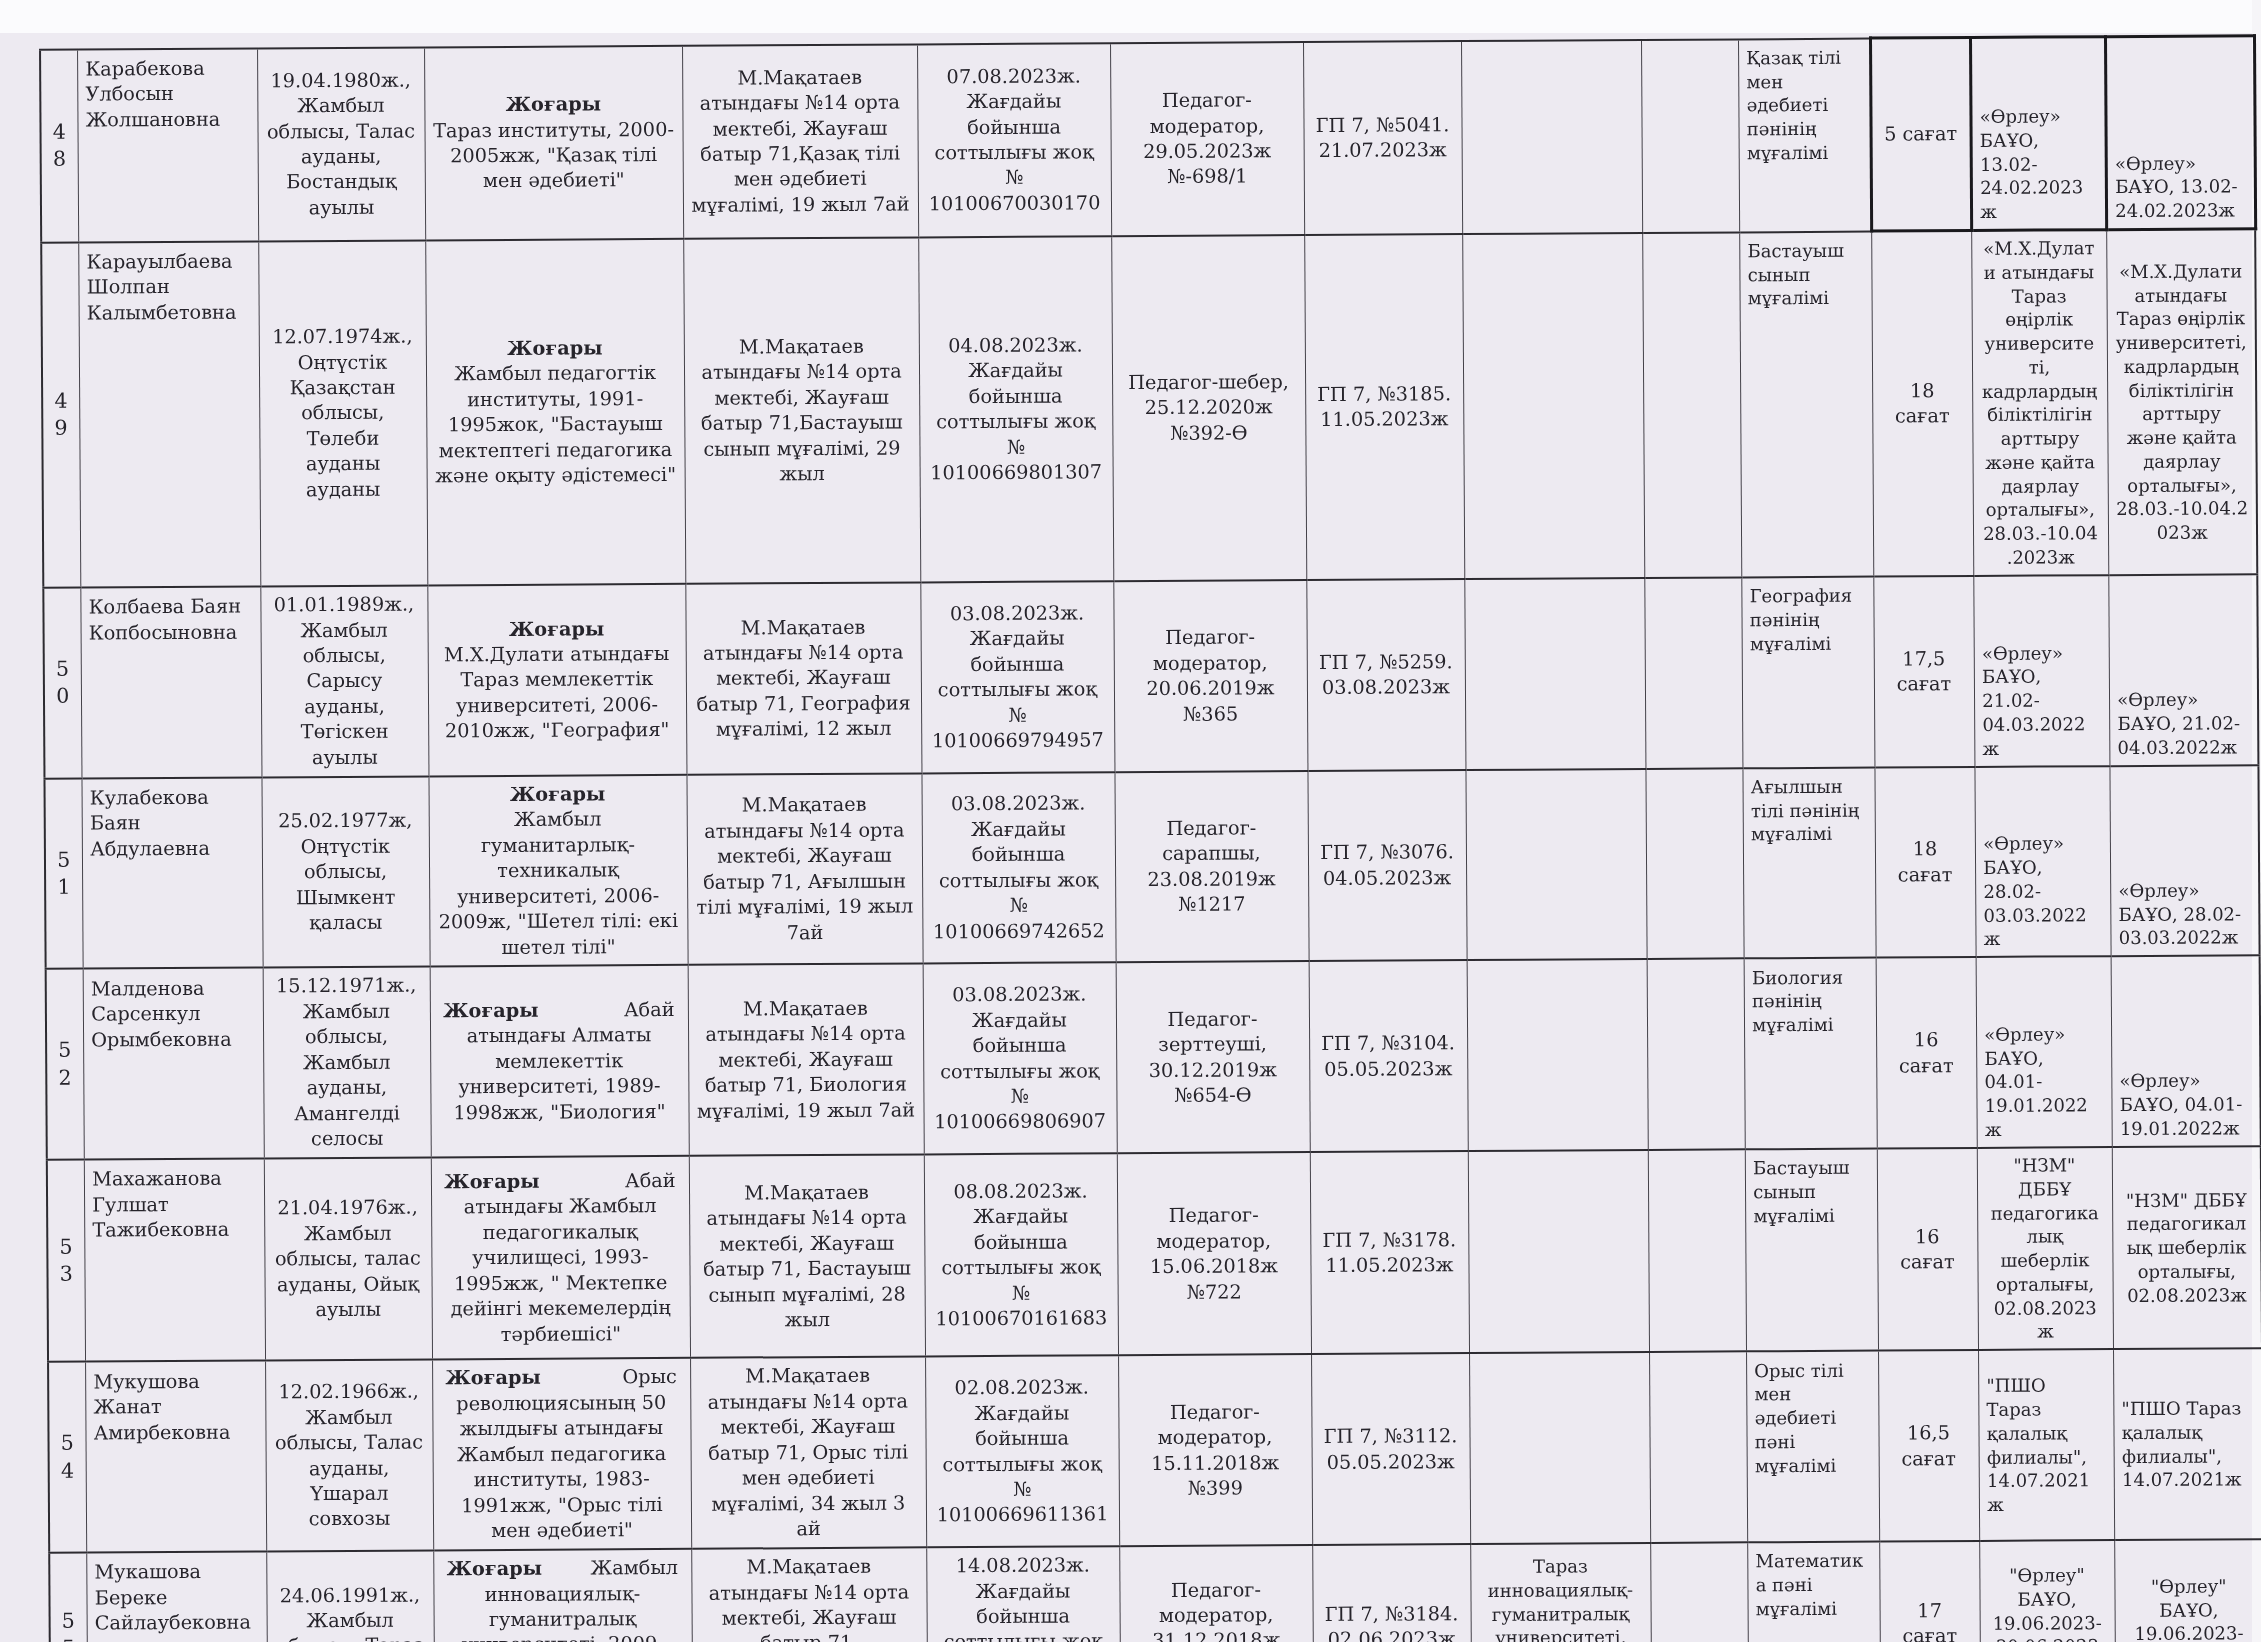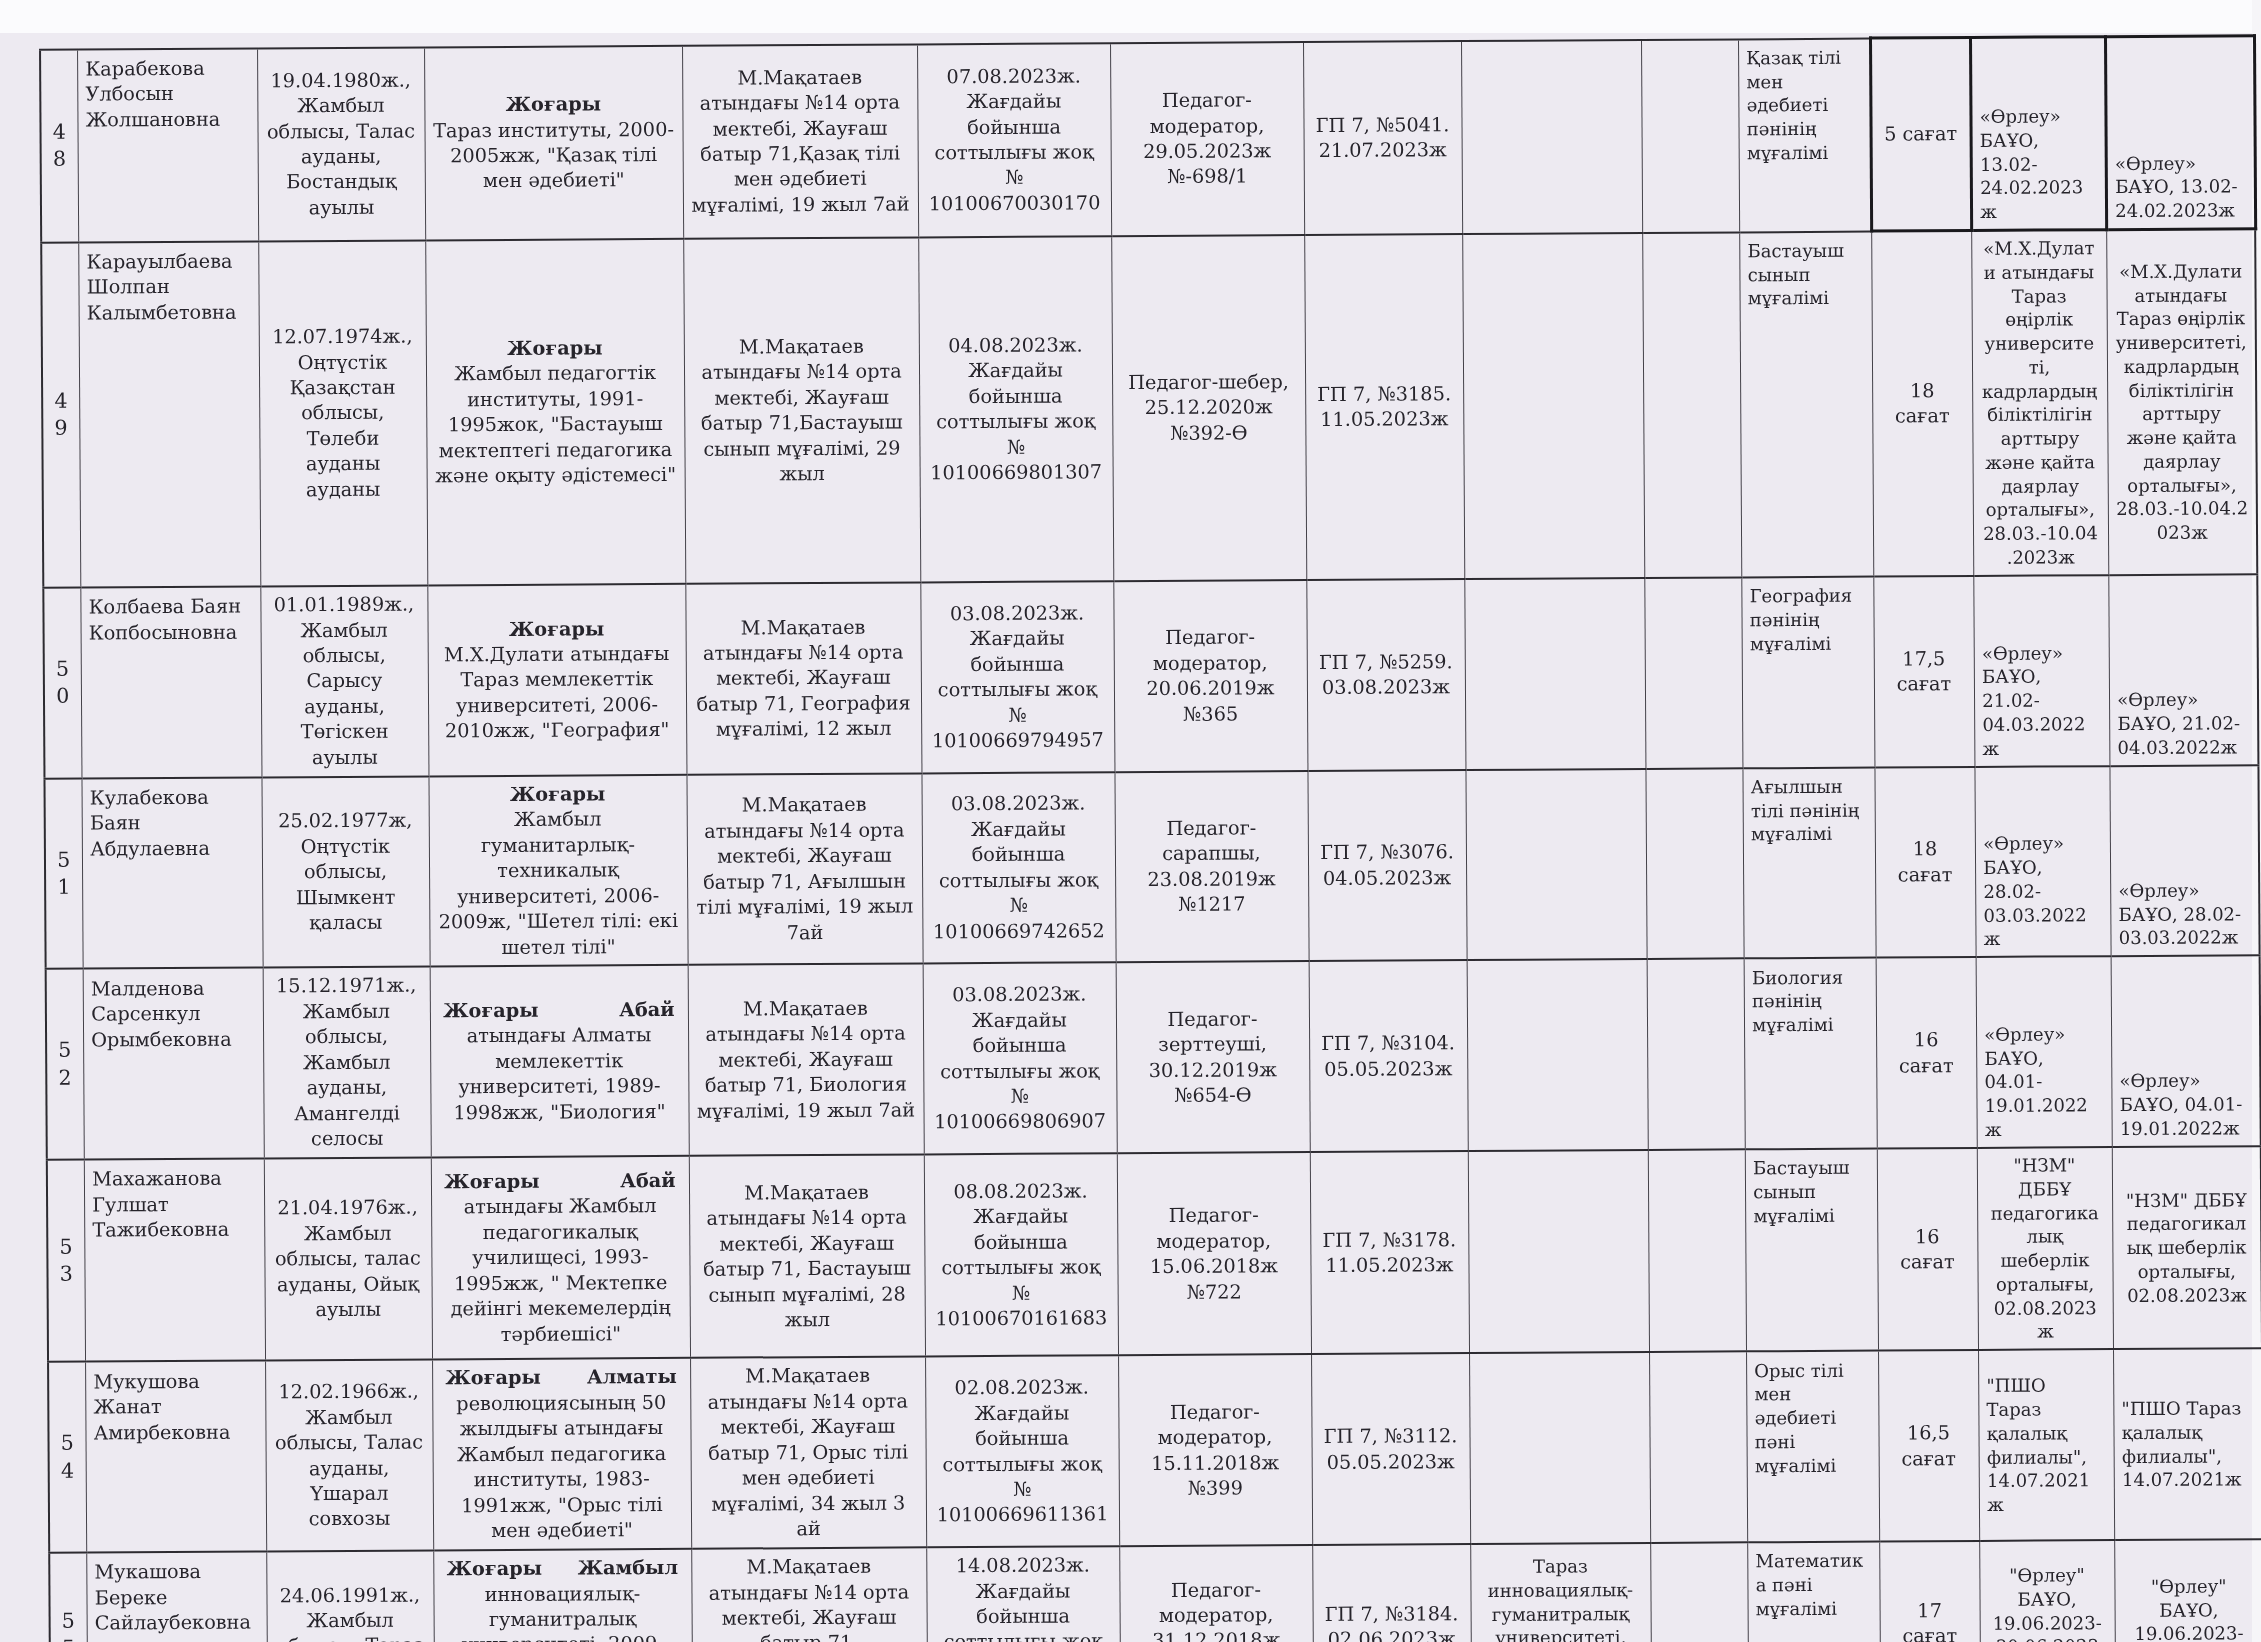--- a/index.html
+++ b/index.html
@@ -62,21 +62,21 @@
   td.c-extra{font-size:18px;}
   tr.r48 .c-course, tr.r50 .c-course, tr.r51 .c-course,
   tr.r52 .c-course, tr.r56 .c-course{vertical-align:bottom;text-align:left;}
   tr.r54 .c-course{text-align:left;}
   tr.r49 .c-course, tr.r53 .c-course, tr.r55 .c-course{text-align:center;}
   
   tr.r48 td.c-hours, tr.r48 td.c-course{border:3.9px solid #1a191d;}
   
   .edu-line{display:flex;justify-content:center;font-weight:bold;}
   .edu-line.has-side{justify-content:space-between;padding:0 5.2px;}
-  .edu-side{font-weight:bold;}
+  .edu-side{font-weight:normal;}
   .edu-rest{display:block;text-align:center;}
 </style>
 </head>
 <body>
 
 <div class="scan-top-strip"></div>
 <div class="scan-right-edge"></div>
 
 <div class="tilt">
   <table class="sheet">
@@ -229,21 +229,21 @@
     <td class="c-course">"НЗМ" ДББҰ педагогикалық шеберлік орталығы, 02.08.2023ж</td>
     <td class="c-course">"НЗМ" ДББҰ педагогикалық шеберлік орталығы, 02.08.2023ж</td>
   </tr>
         <tr class="r54">
     <td class="c-num">54</td>
     <td class="c-name">Мукушова  Жанат Амирбековна</td>
     <td class="c-birth">12.02.1966ж., Жамбыл облысы, Талас ауданы, Үшарал совхозы</td>
     <td class="c-edu">
       <span class="edu-line has-side">
               <b>Жоғары</b>
-              <span class="edu-side">Алматы</span>
+              <span class="edu-side">Орыс</span>
             </span>
       <span class="edu-rest">революциясының 50 жылдығы атындағы Жамбыл педагогика институты, 1983-1991жж, "Орыс тілі мен әдебиеті"</span>
     </td>
     <td class="c-work">М.Мақатаев атындағы №14 орта мектебі, Жауғаш батыр 71, Орыс тілі мен әдебиеті мұғалімі, 34 жыл 3 ай</td>
     <td class="c-court">02.08.2023ж. Жағдайы бойынша соттылығы жоқ № 10100669611361</td>
     <td class="c-category">Педагог-модератор, 15.11.2018ж №399</td>
     <td class="c-attest">ГП 7, №3112. 05.05.2023ж</td>
     <td class="c-extra"></td>
     <td class="c-blank"></td>
     <td class="c-subject">Орыс тілі мен әдебиеті пәні мұғалімі</td>

